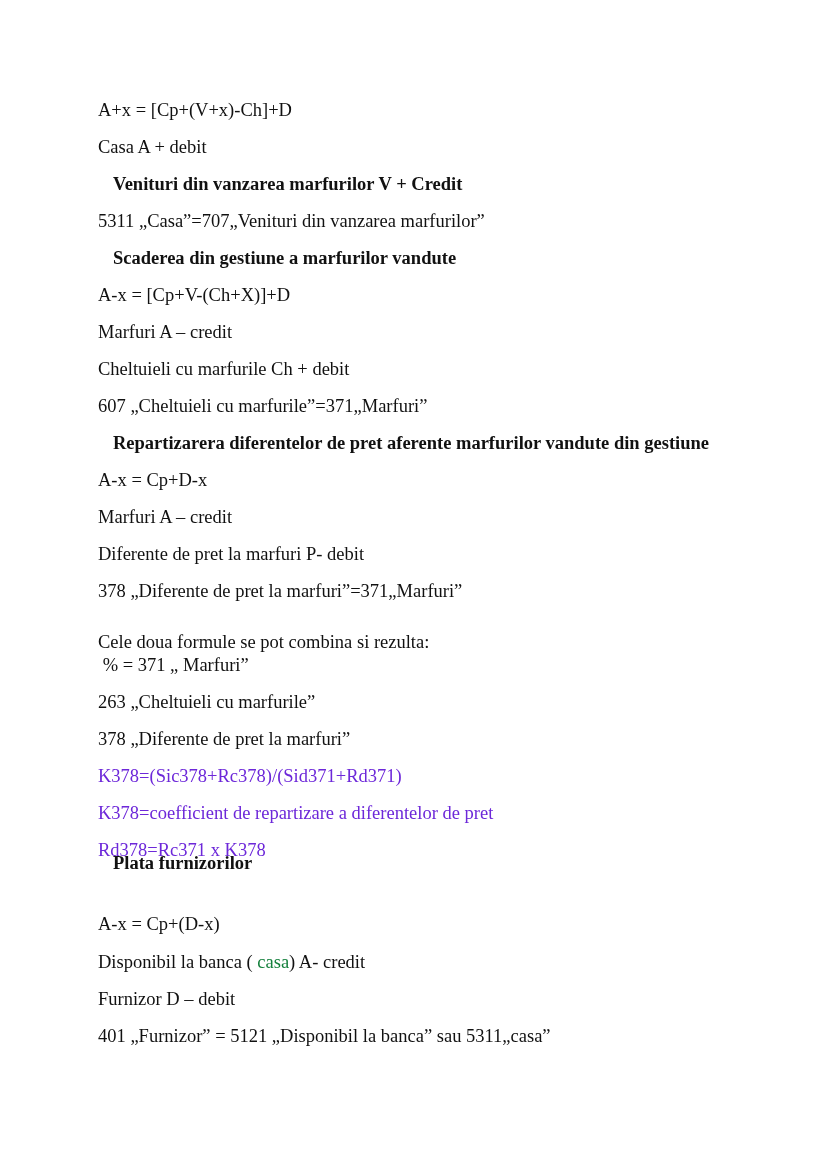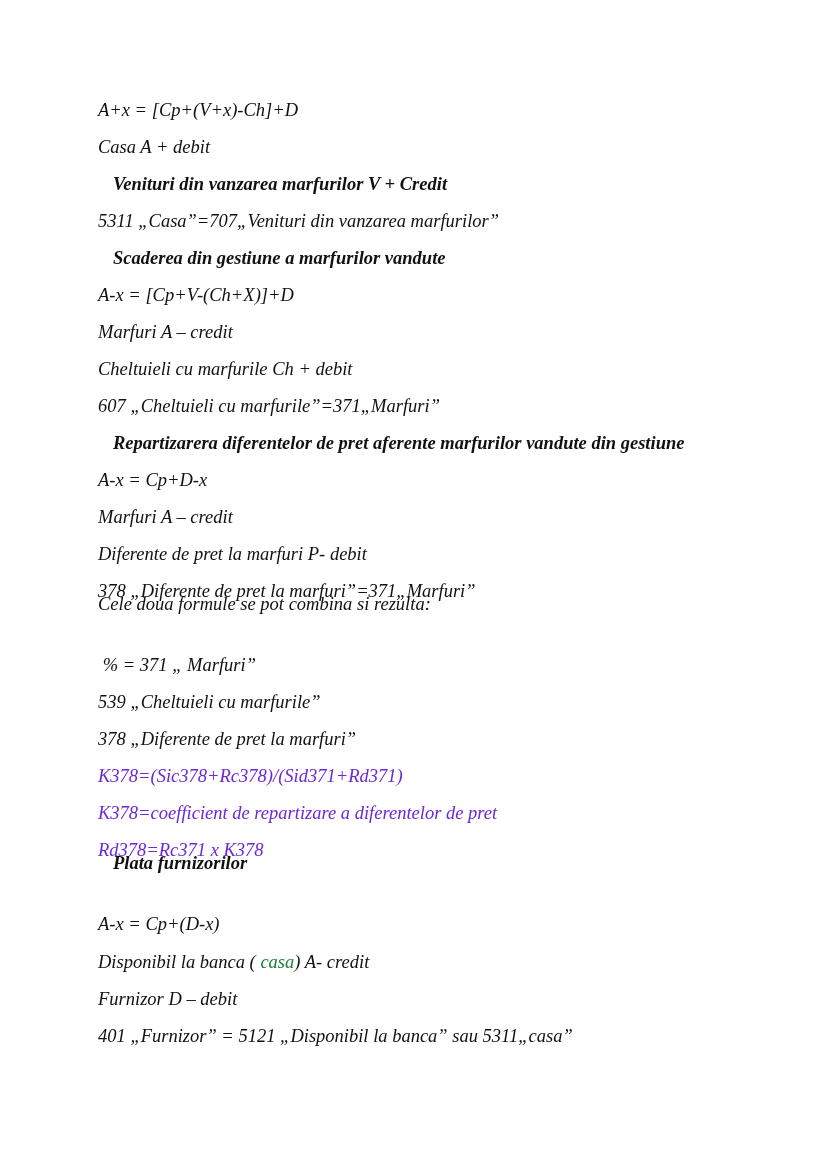--- a/index.html
+++ b/index.html
@@ -15,21 +15,20 @@
       font-family: "Liberation Serif", "DejaVu Serif", serif;
       color: #111111;
     }
     .page {
       position: absolute;
       left: 0;
       top: 0;
       width: 828px;
       height: 914px;
       background: #ffffff;
-      font-style: italic;
     }
     .line {
       position: absolute;
       left: 98px;
       font-size: 18.5px;
       line-height: 22px;
       white-space: nowrap;
       margin: 0;
     }
     .bold { font-weight: bold; margin-left: 15px; }
@@ -47,23 +46,23 @@
   <p class="line bold" style="top:247px">Scaderea din gestiune a marfurilor vandute</p>
   <p class="line" style="top:284px">A-x = [Cp+V-(Ch+X)]+D</p>
   <p class="line" style="top:321px">Marfuri A – credit</p>
   <p class="line" style="top:358px">Cheltuieli cu marfurile Ch + debit</p>
   <p class="line" style="top:395px">607 „Cheltuieli cu marfurile”=371„Marfuri”</p>
   <p class="line bold" style="top:432px">Repartizarera diferentelor de pret aferente marfurilor vandute din gestiune</p>
   <p class="line" style="top:469px">A-x = Cp+D-x</p>
   <p class="line" style="top:506px">Marfuri A – credit</p>
   <p class="line" style="top:543px">Diferente de pret la marfuri P- debit</p>
   <p class="line" style="top:580px">378 „Diferente de pret la marfuri”=371„Marfuri”</p>
-  <p class="line" style="top:593px">Cele doua formule se pot combina si rezulta:</p>
+  <p class="line" style="top:631px">Cele doua formule se pot combina si rezulta:</p>
   <p class="line" style="top:654px; white-space:pre"> % = 371 „ Marfuri”</p>
-  <p class="line" style="top:691px">539 „Cheltuieli cu marfurile”</p>
+  <p class="line" style="top:691px">263 „Cheltuieli cu marfurile”</p>
   <p class="line" style="top:728px">378 „Diferente de pret la marfuri”</p>
   <p class="line green" style="top:765px">K378=(Sic378+Rc378)/(Sid371+Rd371)</p>
   <p class="line green" style="top:802px">K378=coefficient de repartizare a diferentelor de pret</p>
   <p class="line green" style="top:839px">Rd378=Rc371 x K378</p>
   <p class="line bold" style="top:852px">Plata furnizorilor</p>
   <p class="line" style="top:913px">A-x = Cp+(D-x)</p>
   <p class="line" style="top:951px; white-space:pre"><span>Disponibil la banca ( </span><span class="pink">casa</span><span>) A- credit</span></p>
   <p class="line" style="top:988px">Furnizor D – debit</p>
   <p class="line" style="top:1025px">401 „Furnizor” = 5121 „Disponibil la banca” sau 5311„casa”</p>
 </div>

